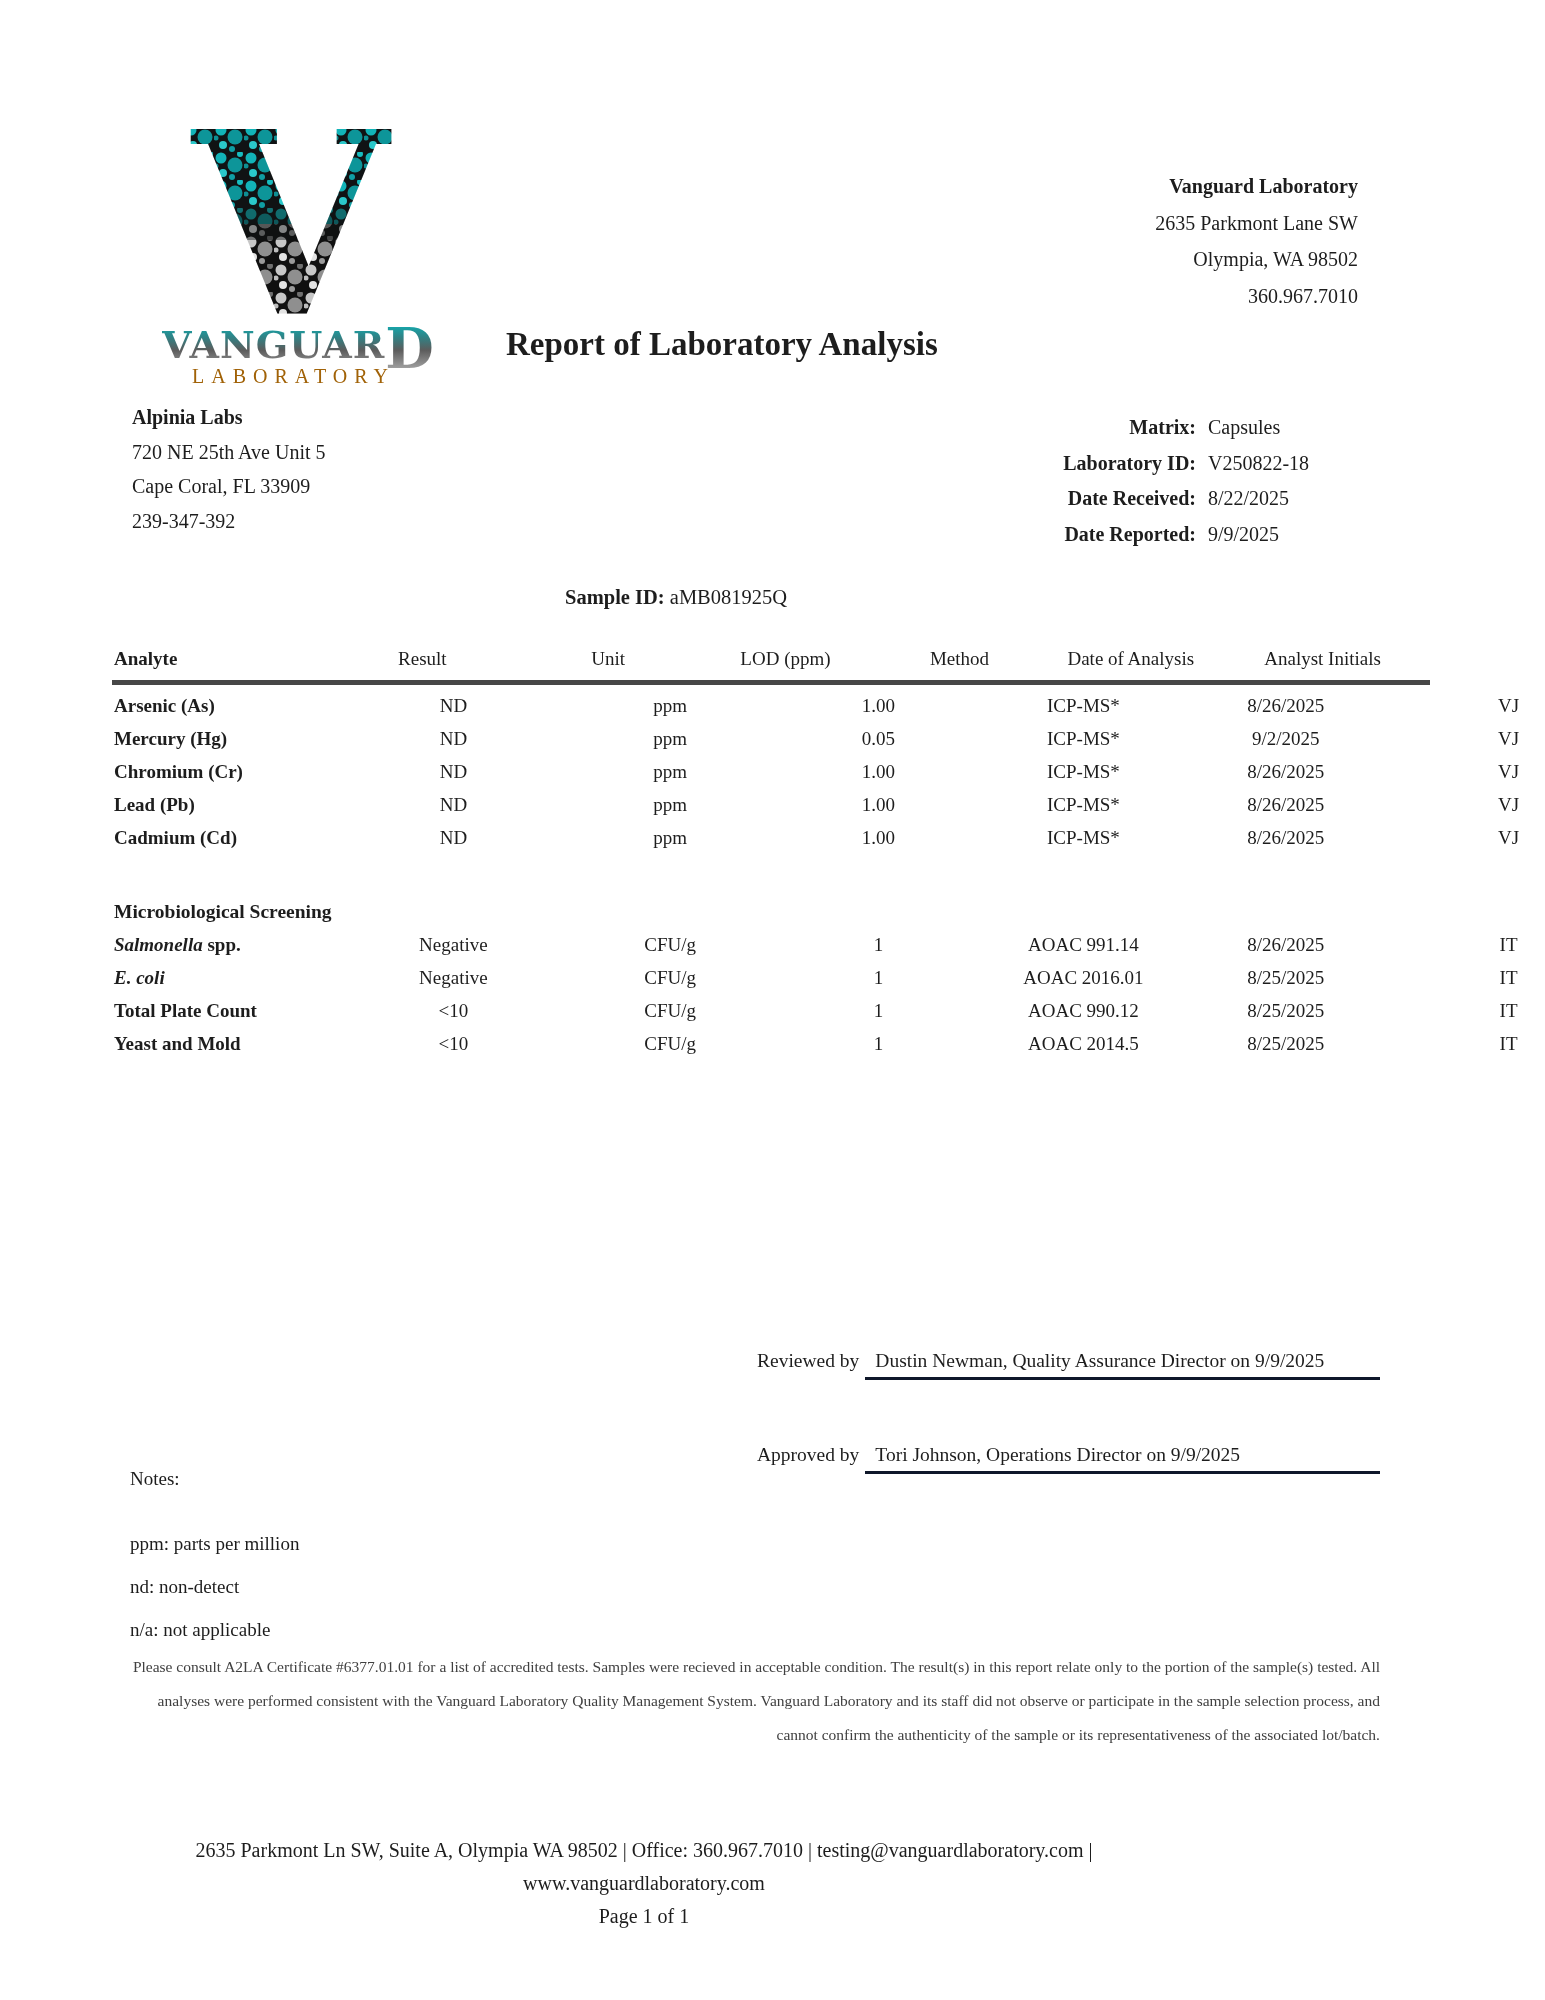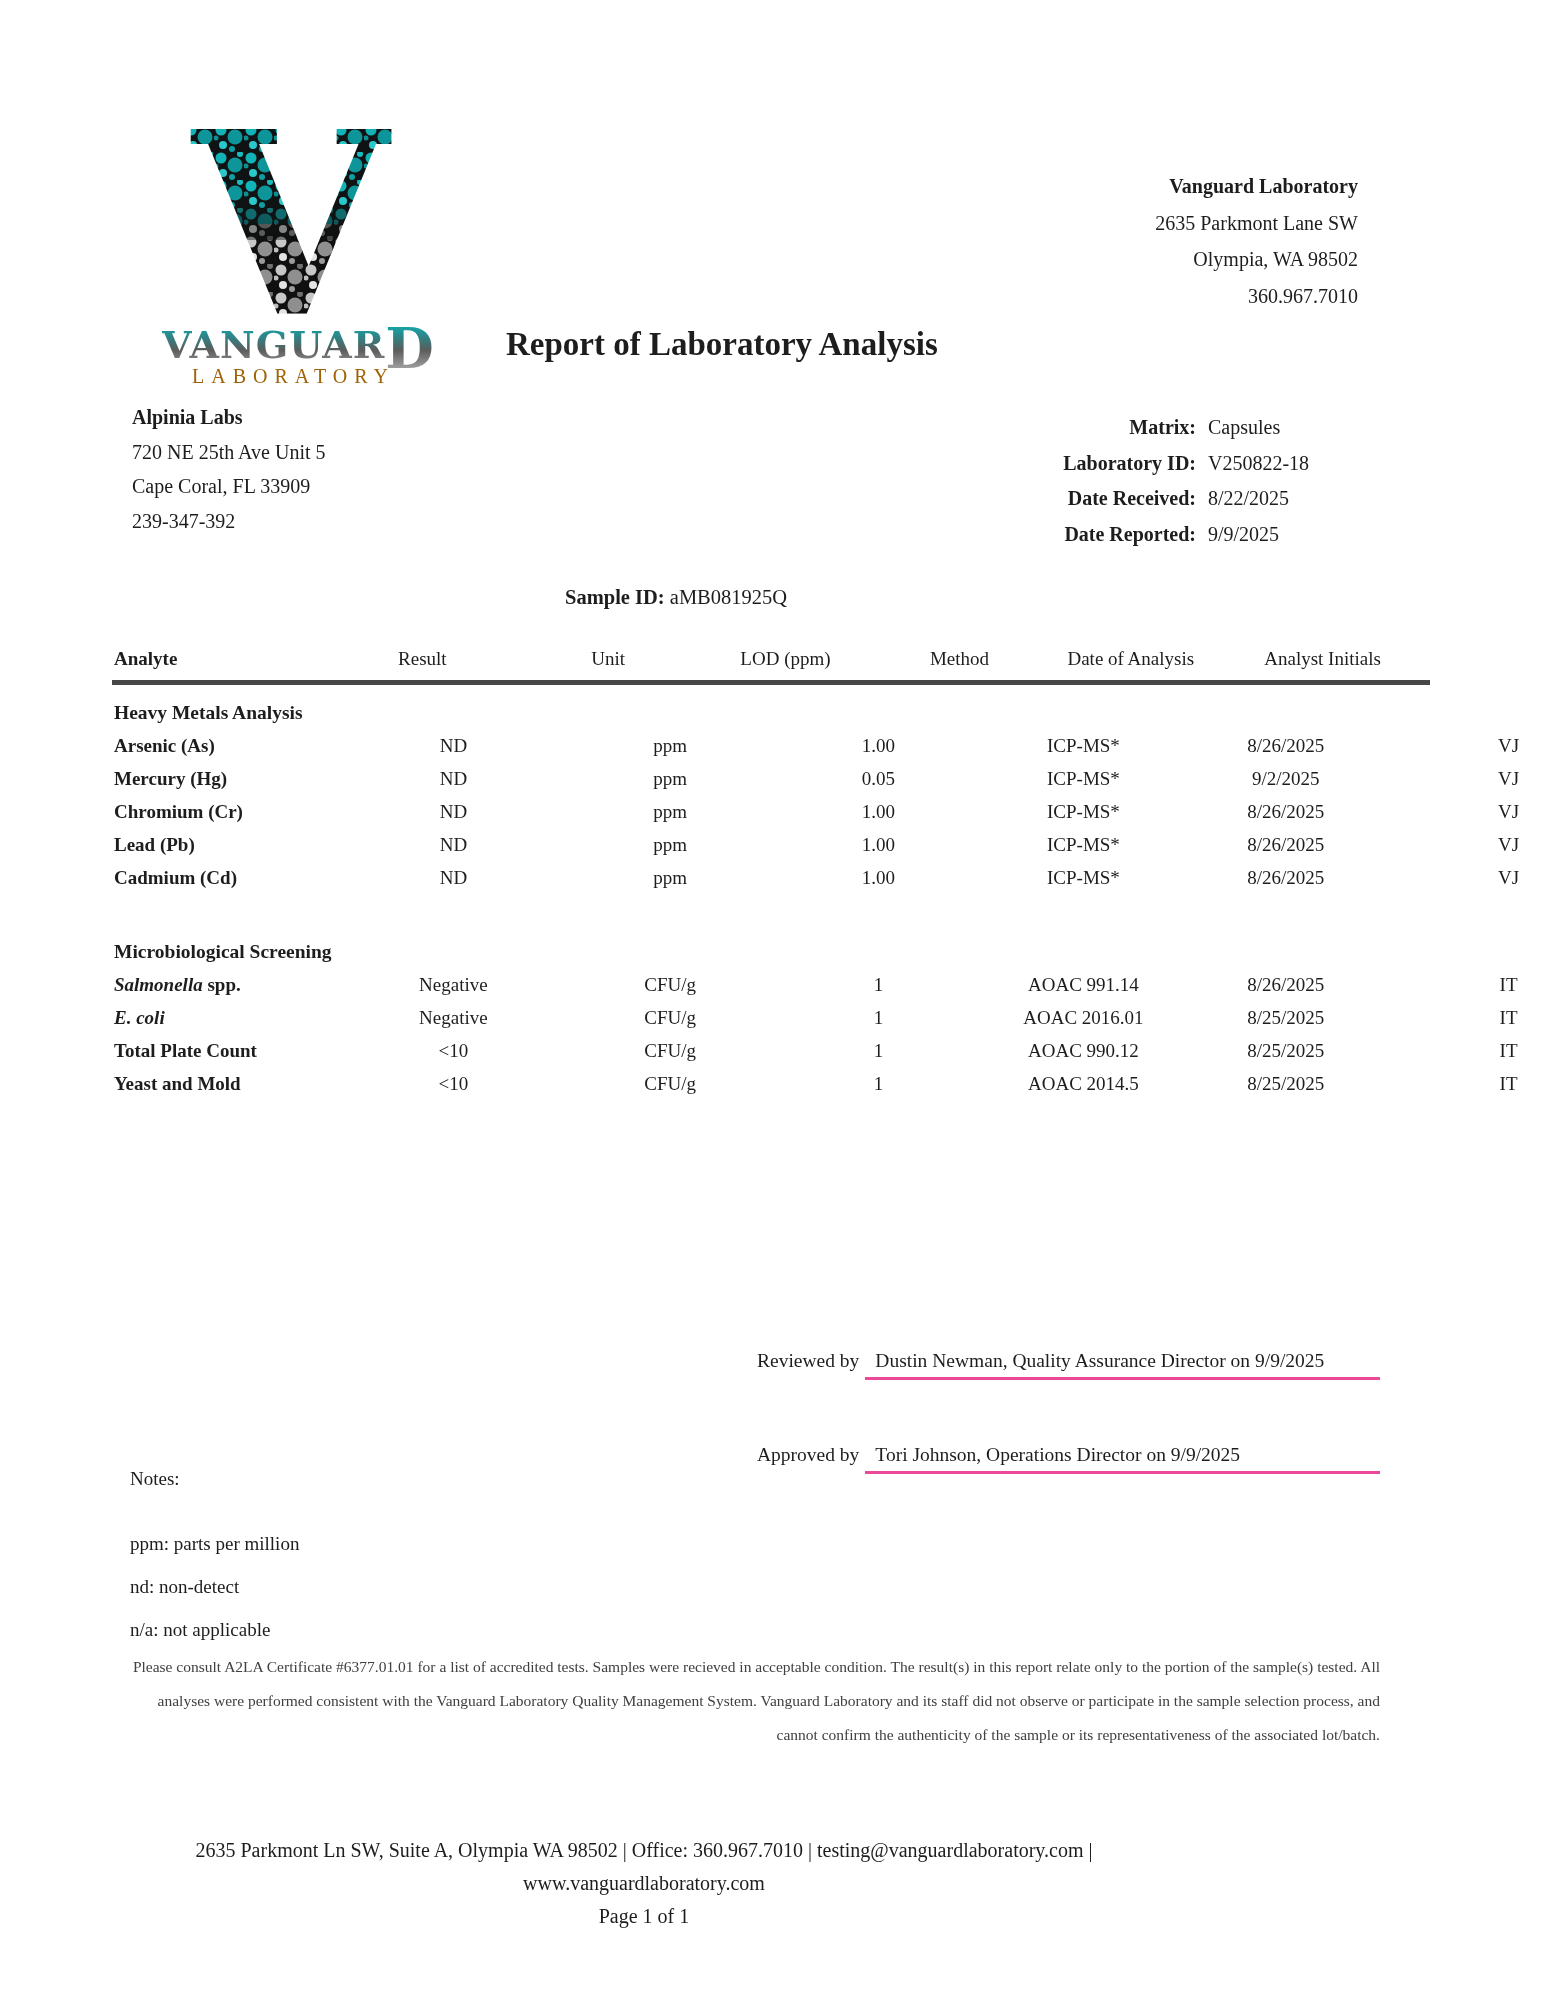--- a/index.html
+++ b/index.html
@@ -46,21 +46,21 @@
   .rule{height:5px; background:#474747; margin-top:8px;}
   .section-title{font-weight:bold; font-size:19.5px; line-height:24px; margin-top:16px; padding-left:2px;}
   .section-title.sec-gap{margin-top:46px;}
   .rows .tgrid{line-height:33px; height:33px;gap:31px;}
   .rows{margin-top:4px;}
   .ital{font-style:italic;}
   
   .signatures{position:absolute; left:757px; top:1350px; font-size:19.5px;}
   .sig-row{white-space:nowrap;}
   .sig-row + .sig-row{margin-top:64px;}
-  .sig-line{display:inline-block; width:505px; padding:0 0 5px 10px; margin-left:6px; border-bottom:3px solid #ec4899; white-space:nowrap;}
+  .sig-line{display:inline-block; width:505px; padding:0 0 5px 10px; margin-left:6px; border-bottom:3px solid #0f172a; white-space:nowrap;}
   
   .notes{position:absolute; left:130px; top:1468px; font-size:19px;}
   .notes-items{margin-top:32px; line-height:43px;}
   
   .disclaimer{position:absolute; left:130px; top:1650px; width:1250px; font-size:15.5px; line-height:34px; color:#404040;text-align:right;}
   
   .footer{position:absolute; left:0; top:1834px; width:1288px; text-align:center; font-size:20px; line-height:33px;}
 </style>
 </head>
 <body>
@@ -138,21 +138,20 @@
       <div class="tgrid thead">
         <div>Analyte</div>
         <div>Result</div>
         <div>Unit</div>
         <div>LOD (ppm)</div>
         <div>Method</div>
         <div>Date of Analysis</div>
         <div>Analyst Initials</div>
       </div>
       <div class="rule"></div>
-      <div class="section-title">Heavy Metals Analysis</div>
       <div class="rows">
         <div class="tgrid">
           <div>Arsenic (As)</div>
           <div>ND</div>
           <div>ppm</div>
           <div>1.00</div>
           <div>ICP-MS*</div>
           <div>8/26/2025</div>
           <div>VJ</div>
         </div>

